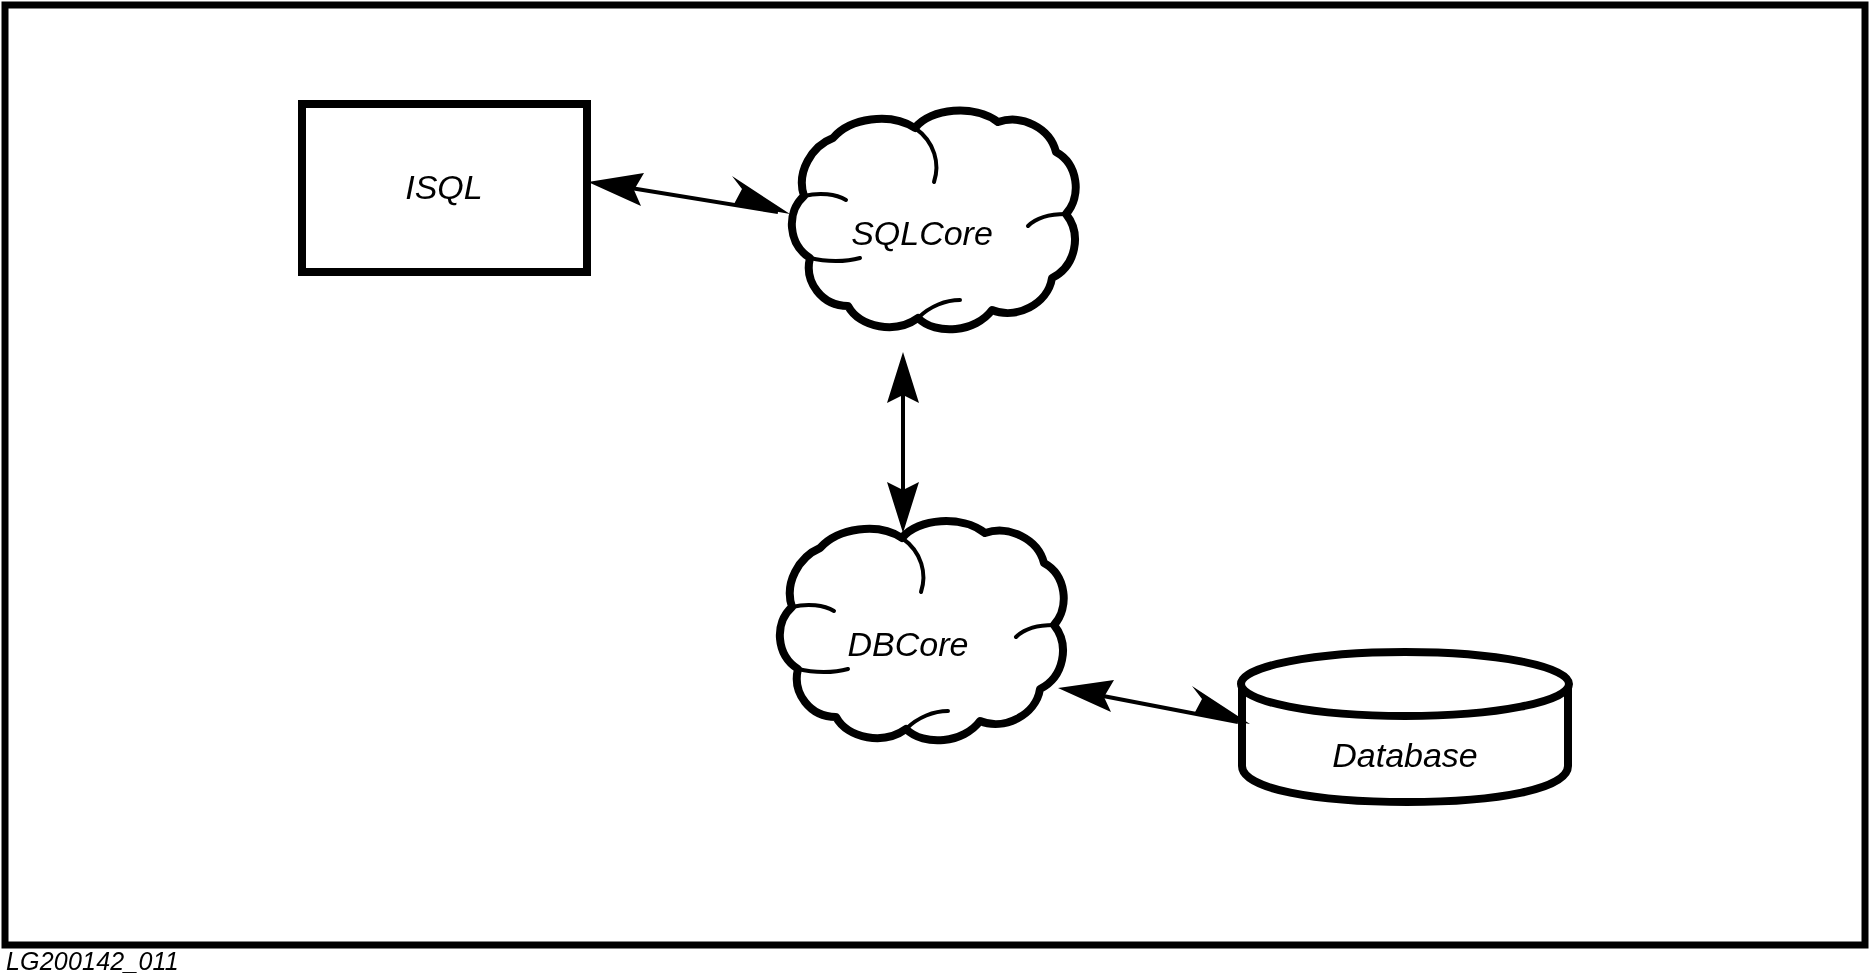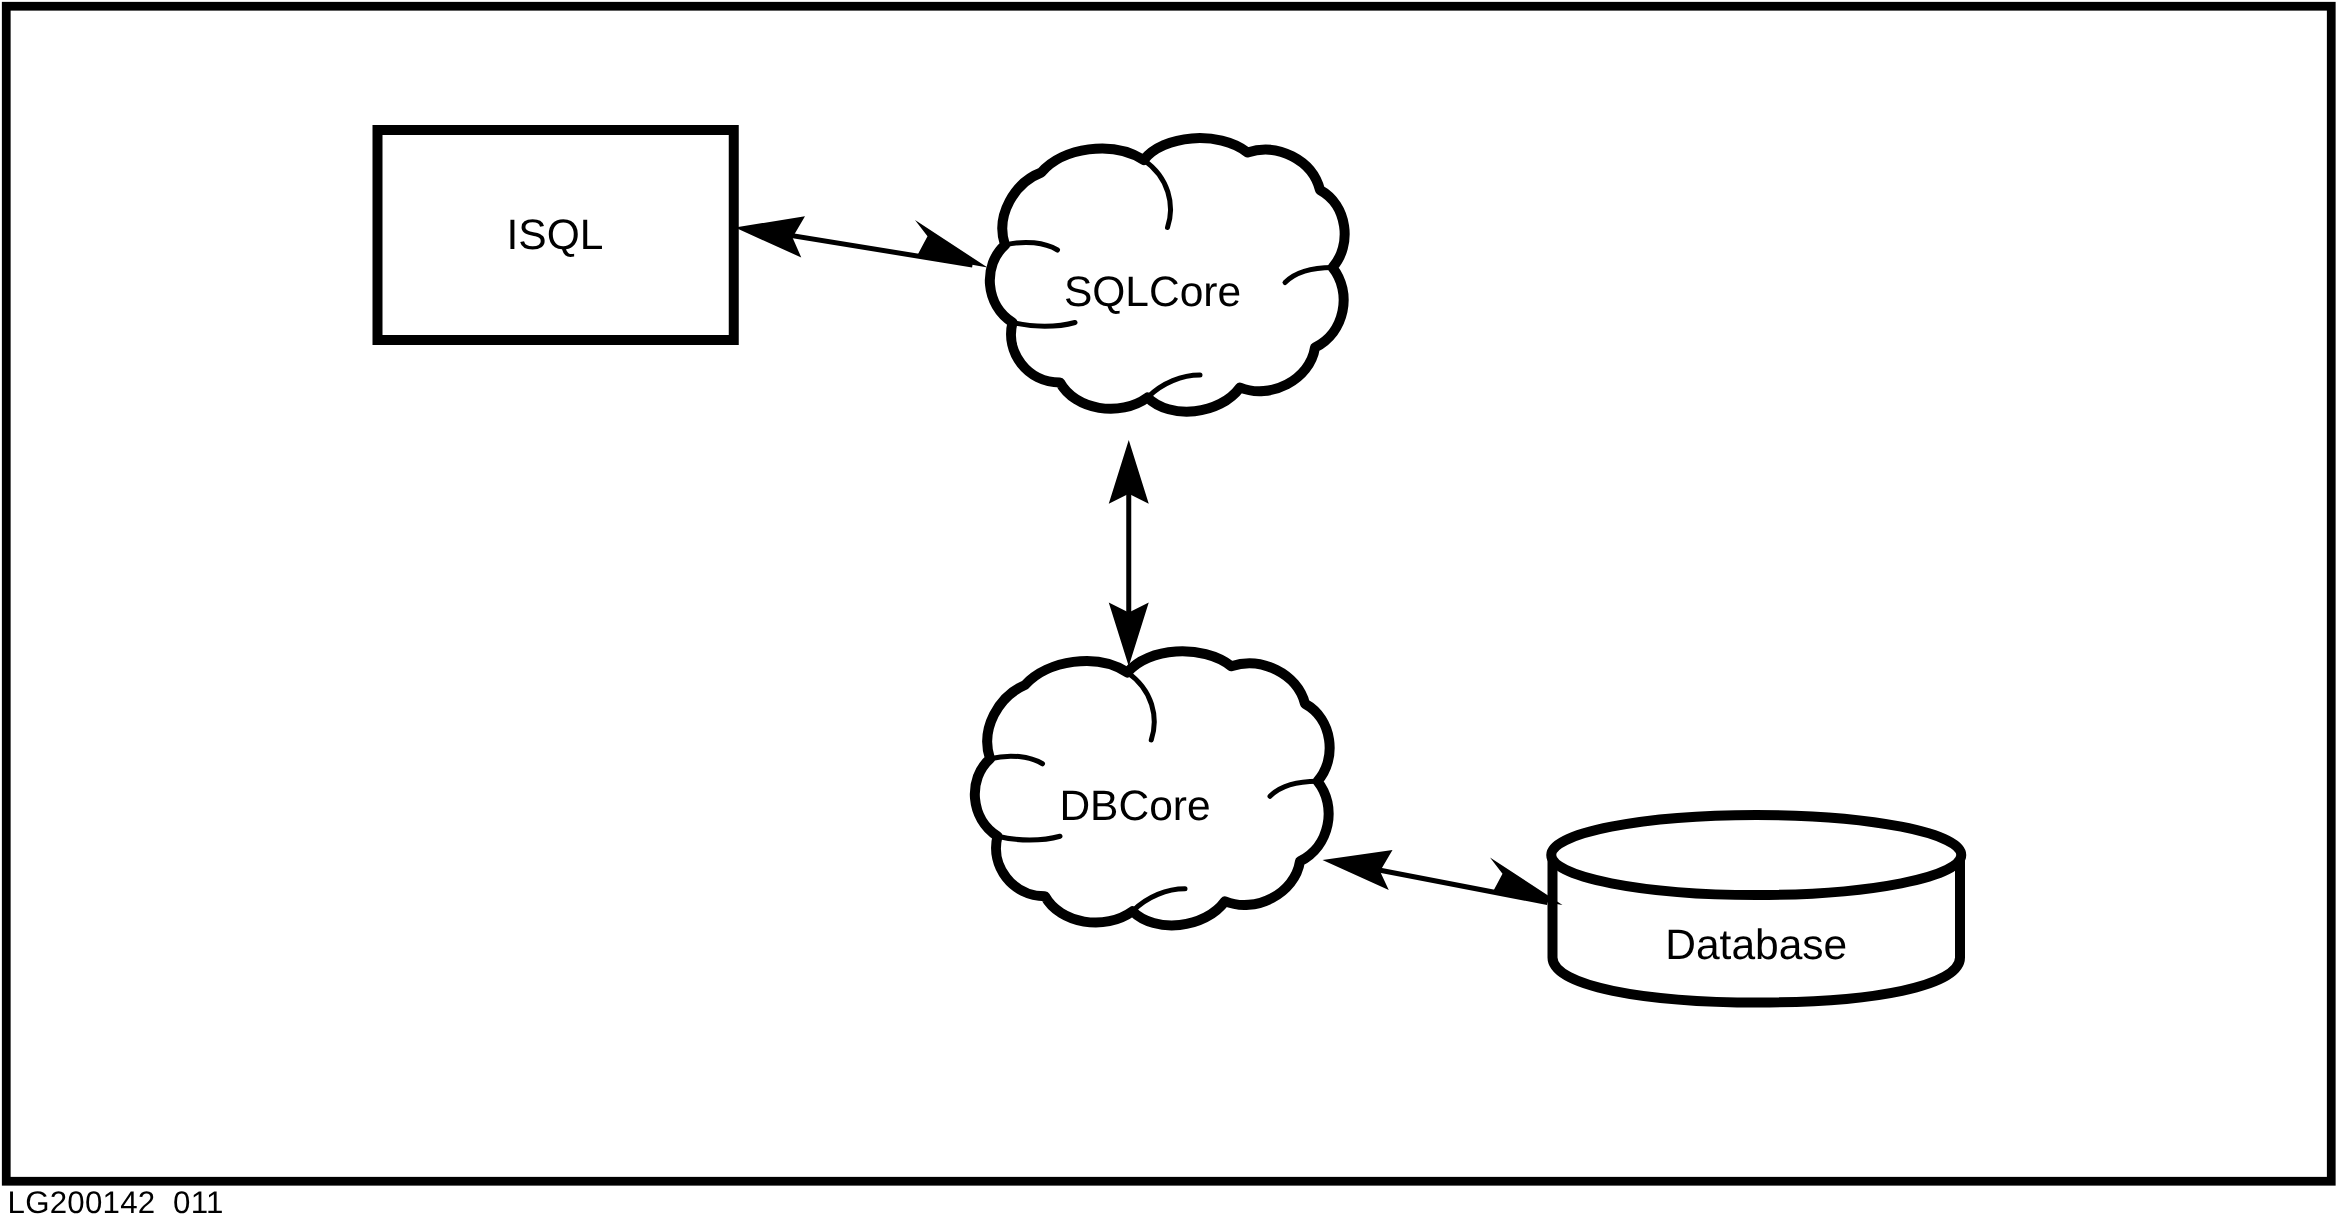--- a/index.html
+++ b/index.html
@@ -11,20 +11,21 @@
     width: 1873px;
     height: 973px;
     font-family: "Liberation Sans", sans-serif;
     overflow: hidden;
   }
   #diagram-root {
     position: relative;
     width: 1873px;
     height: 774px;
     background: #ffffff;
+    font-style: italic;
   }
   #diagram-svg {
     position: absolute;
     left: 0;
     top: 0;
     width: 1873px;
     height: 973px;
     display: block;
   }
   .node-label {

